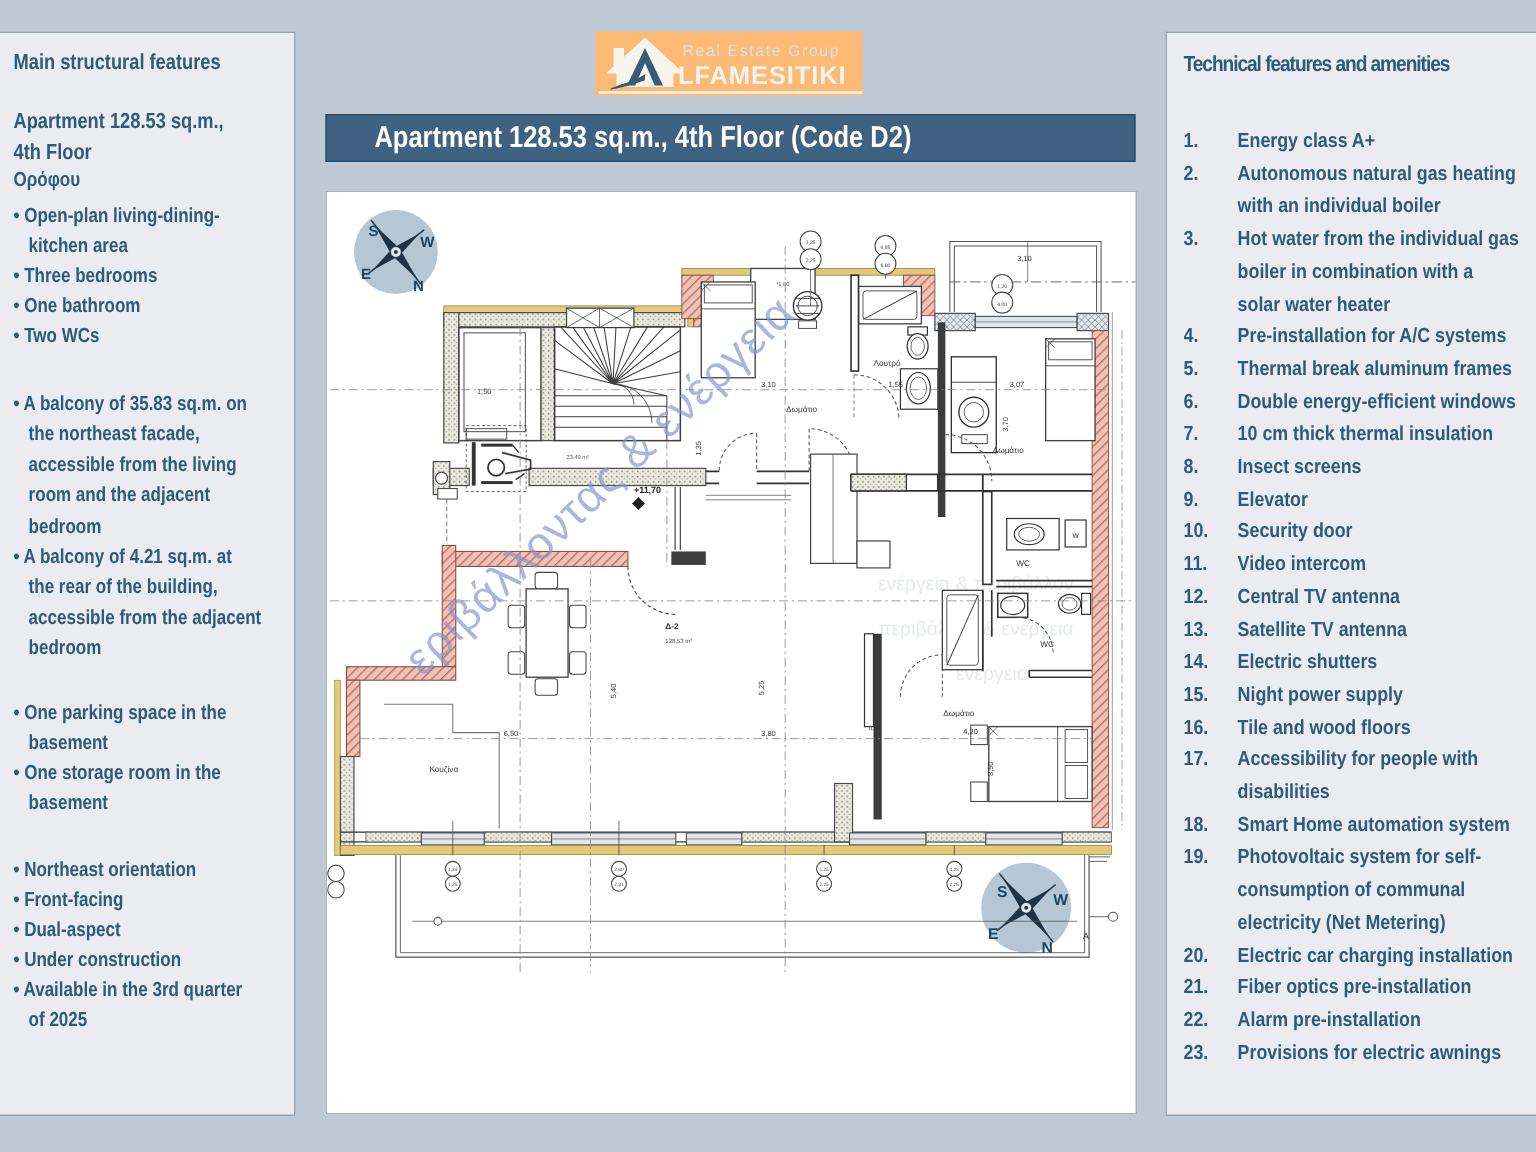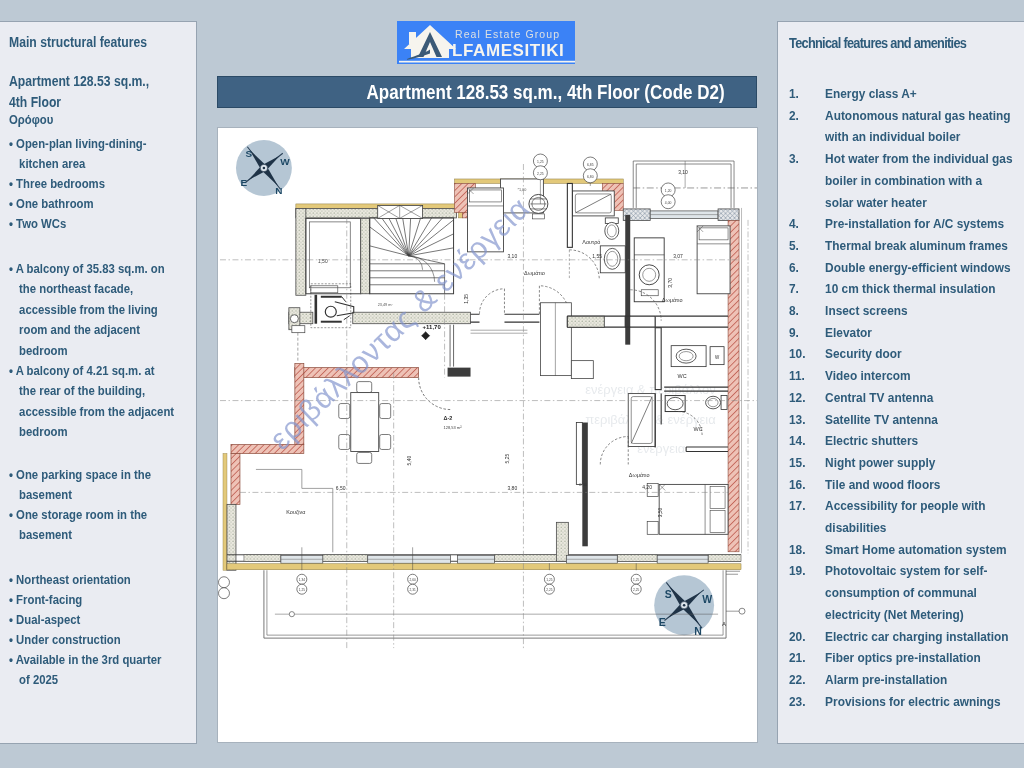--- a/index.html
+++ b/index.html
@@ -14,37 +14,37 @@
     <div style="position:absolute;top:10px;left:0;white-space:nowrap;font-size:14.5px">Main structural features</div>
     <div style="position:absolute;top:49px;left:0;white-space:nowrap;font-size:14.5px;line-height:21px">Apartment 128.53 sq.m.,<br>4th Floor</div>
     <div style="position:absolute;top:88px;left:0;white-space:nowrap">Ορόφου</div>
     <div style="position:absolute;top:112px;left:0;white-space:nowrap">• Open-plan living-dining-<br><span style="padding-left:12px"></span>kitchen area<br>• Three bedrooms<br>• One bathroom<br>• Two WCs</div>
     <div style="position:absolute;top:237px;left:0;white-space:nowrap;line-height:20.4px">• A balcony of 35.83 sq.m. on<br><span style="padding-left:12px"></span>the northeast facade,<br><span style="padding-left:12px"></span>accessible from the living<br><span style="padding-left:12px"></span>room and the adjacent<br><span style="padding-left:12px"></span>bedroom<br>• A balcony of 4.21 sq.m. at<br><span style="padding-left:12px"></span>the rear of the building,<br><span style="padding-left:12px"></span>accessible from the adjacent<br><span style="padding-left:12px"></span>bedroom</div>
     <div style="position:absolute;top:443px;left:0;white-space:nowrap">• One parking space in the<br><span style="padding-left:12px"></span>basement<br>• One storage room in the<br><span style="padding-left:12px"></span>basement</div>
     <div style="position:absolute;top:548px;left:0;white-space:nowrap">• Northeast orientation<br>• Front-facing<br>• Dual-aspect<br>• Under construction<br>• Available in the 3rd quarter<br><span style="padding-left:12px"></span>of 2025</div>
   </div>
 </div>
 
-<div id="logo" style="position:absolute;left:397px;top:21px;width:178px;height:43px;background:#3b82f6">
+<div id="logo" style="position:absolute;left:397px;top:21px;width:178px;height:43px;background:#fdba74">
   <svg width="178" height="43" viewBox="0 0 178 43" style="position:absolute;left:0;top:0">
 
     <g>
       <path d="M33 4 L59 28 L52 28 L52 37 L14 37 L14 28 L7 28 Z" fill="#f6f4ee"></path>
       <rect x="12" y="11" width="7" height="12" fill="#f6f4ee"></rect>
       <path d="M33 11 L45 36 L39.5 36 L33 21 L26.5 36 L21 36 Z" fill="#3b5a77"></path>
       <path d="M10 38 C20 34 27 32.5 33 28.5 L33 32.5 C25 35.5 17 37.5 10 38.8 Z" fill="#3b5a77"></path>
     </g>
 
     <rect x="2" y="39.8" width="176" height="1.7" fill="#f6f4ee"></rect>
     <text x="58" y="16.5" font-size="10.5" letter-spacing="1.1" fill="#dde0e2" font-family="Liberation Sans,sans-serif">Real Estate Group</text>
     <text x="55" y="35" font-size="17" letter-spacing="0.6" font-weight="bold" fill="#f6f4ee" font-family="Liberation Sans,sans-serif">LFAMESITIKI</text>
   </svg>
 </div>
 
-<div id="titlebar" style="position:absolute;left:217px;top:76px;width:538px;height:30px;background:#3f6283;border:1px solid #2b4a66;color:#fff;font-weight:bold;font-size:16px;text-align:right;line-height:30px"><span style="display:inline-block;transform:scaleX(0.85);transform-origin:50% 50%;font-size:20px">Apartment 128.53 sq.m., 4th Floor (Code D2)</span></div>
+<div id="titlebar" style="position:absolute;left:217px;top:76px;width:538px;height:30px;background:#3f6283;border:1px solid #2b4a66;color:#fff;font-weight:bold;font-size:16px;text-align:left;line-height:30px"><span style="display:inline-block;transform:scaleX(0.85);transform-origin:50% 50%;font-size:20px">Apartment 128.53 sq.m., 4th Floor (Code D2)</span></div>
 
 <div id="plan" style="position:absolute;left:217px;top:127px;width:539px;height:614px;background:#ffffff;border:1px solid #a7b2bd">
   <svg width="539" height="614" viewBox="0 0 540 615" style="position:absolute;left:0;top:0" font-family="Liberation Sans,sans-serif">
   <defs>
     <pattern id="pdot" width="3.5" height="3.5" patternUnits="userSpaceOnUse">
       <rect width="3.5" height="3.5" fill="#ebe9df"></rect>
       <circle cx="1" cy="1" r="0.55" fill="#76866f"></circle>
       <circle cx="2.6" cy="2.6" r="0.45" fill="#8a958a"></circle>
     </pattern>
     <pattern id="pbrick" width="4.5" height="4.5" patternUnits="userSpaceOnUse" patternTransform="rotate(-45)">

